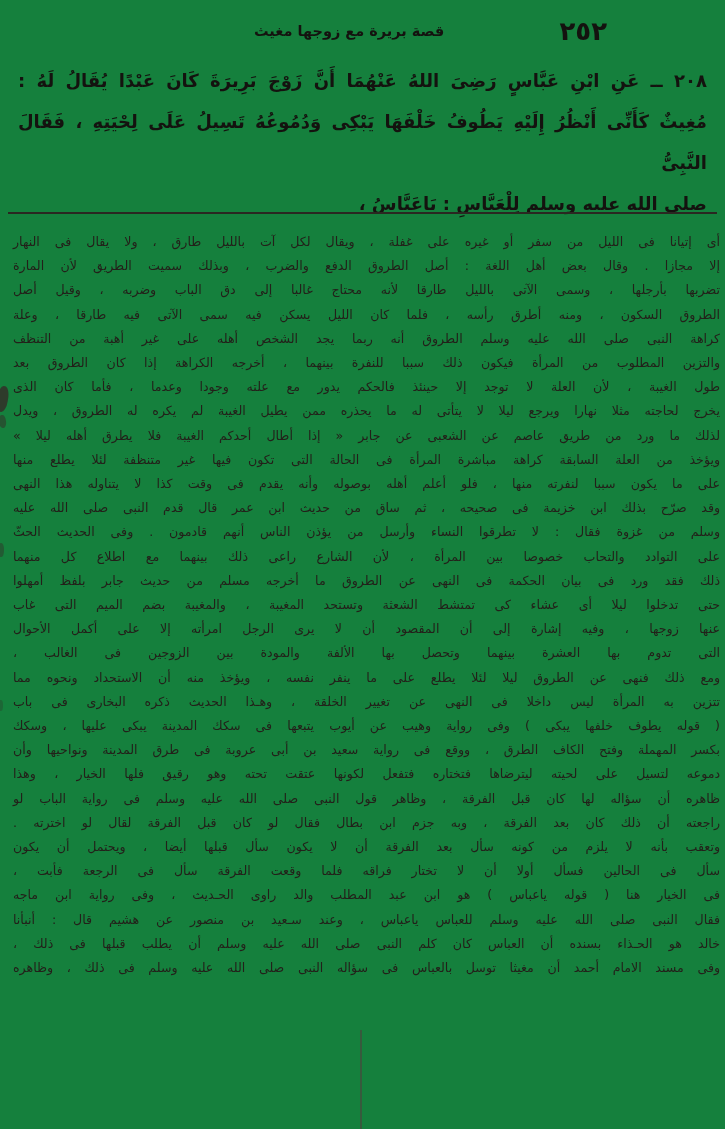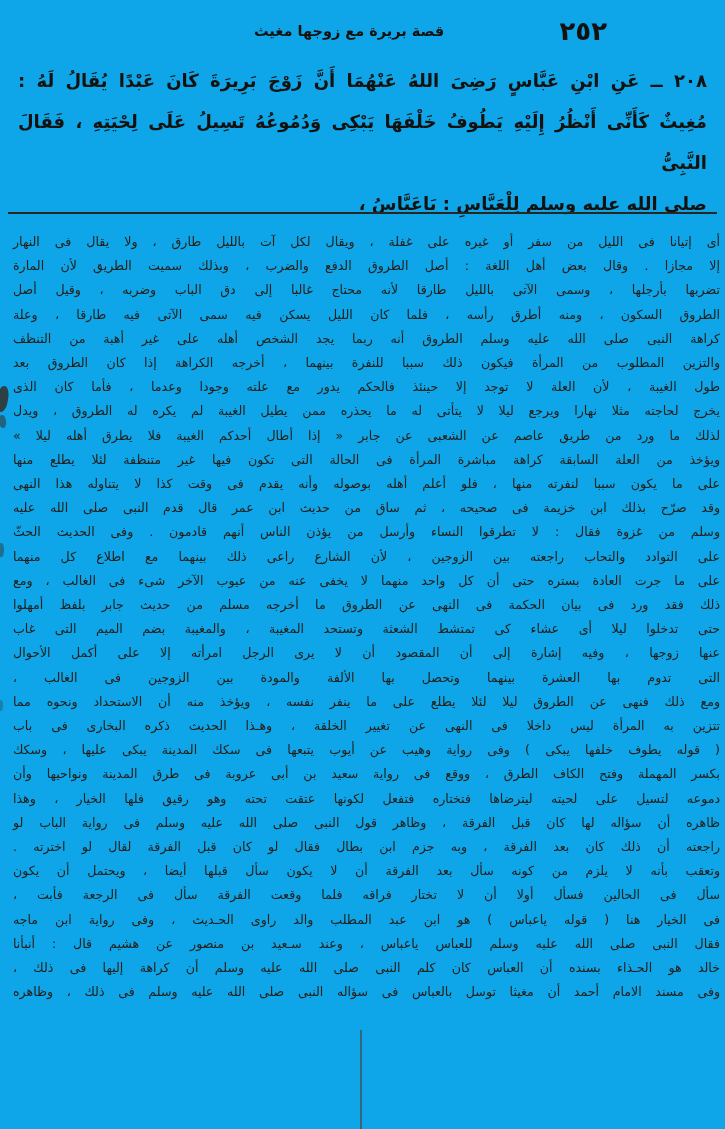--- a/index.html
+++ b/index.html
@@ -1,21 +1,21 @@
 <!DOCTYPE html>
 <html lang="ar" dir="rtl"><head>
 <meta charset="utf-8">
 <style>
   html, body { margin: 0; padding: 0; background: #e8e6e0; }
   .page {
     position: relative;
     width: 725px;
     height: 1129px;
     margin: 0 auto;
-    background: #0ea5e9;
+    background: #15803d;
     overflow: hidden;
     direction: rtl;
     font-family: "DejaVu Sans", sans-serif;
     color: #211e19;
   }
   
   .page-header { position: absolute; top: 14px; left: 0; right: 0; height: 36px; }
   .running-title {
     position: absolute; top: 9px; left: 50%; transform: translateX(-57%);
     font-size: 14.5px; font-weight: 700; color: #14120f; letter-spacing: .3px;
@@ -81,38 +81,37 @@
       <div class="commentary-line">الطروق السكون ، ومنه أطرق رأسه ، فلما كان الليل يسكن فيه سمى الآتى فيه طارقا ، وعلة</div>
       <div class="commentary-line">كراهة النبى صلى الله عليه وسلم الطروق أنه ربما يجد الشخص أهله على غير أهبة من التنظف</div>
       <div class="commentary-line">والتزين المطلوب من المرأة فيكون ذلك سببا للنفرة بينهما ، أخرجه الكراهة إذا كان الطروق بعد</div>
       <div class="commentary-line">طول الغيبة ، لأن العلة لا توجد إلا حينئذ فالحكم يدور مع علته وجودا وعدما ، فأما كان الذى</div>
       <div class="commentary-line">يخرج لحاجته مثلا نهارا ويرجع ليلا لا يتأتى له ما يحذره ممن يطيل الغيبة لم يكره له الطروق ، ويدل</div>
       <div class="commentary-line">لذلك ما ورد من طريق عاصم عن الشعبى عن جابر « إذا أطال أحدكم الغيبة فلا يطرق أهله ليلا »</div>
       <div class="commentary-line">ويؤخذ من العلة السابقة كراهة مباشرة المرأة فى الحالة التى تكون فيها غير متنظفة لئلا يطلع منها</div>
       <div class="commentary-line">على ما يكون سببا لنفرته منها ، فلو أعلم أهله بوصوله وأنه يقدم فى وقت كذا لا يتناوله هذا النهى</div>
       <div class="commentary-line">وقد صرّح بذلك ابن خزيمة فى صحيحه ، ثم ساق من حديث ابن عمر قال قدم النبى صلى الله عليه</div>
       <div class="commentary-line">وسلم من غزوة فقال : لا تطرقوا النساء وأرسل من يؤذن الناس أنهم قادمون . وفى الحديث الحثّ</div>
-      <div class="commentary-line">على التوادد والتحاب راجعته بين الزوجين ، لأن الشارع راعى ذلك بينهما مع اطلاع كل منهما</div>
-      <div class="commentary-line">على ما جرت العادة بستره حتى أن كل واحد منهما لا يخفى عنه من عيوب الآخر شىء فى الغالب ، ومع</div>
+      <div class="commentary-line">على التوادد والتحاب خصوصا بين المرأة ، لأن الشارع راعى ذلك بينهما مع اطلاع كل منهما</div>
       <div class="commentary-line">ذلك فقد ورد فى بيان الحكمة فى النهى عن الطروق ما أخرجه مسلم من حديث جابر بلفظ أمهلوا</div>
       <div class="commentary-line">حتى تدخلوا ليلا أى عشاء كى تمتشط الشعثة وتستحد المغيبة ، والمغيبة بضم الميم التى غاب</div>
       <div class="commentary-line">عنها زوجها ، وفيه إشارة إلى أن المقصود أن لا يرى الرجل امرأته إلا على أكمل الأحوال</div>
       <div class="commentary-line">التى تدوم بها العشرة بينهما وتحصل بها الألفة والمودة بين الزوجين فى الغالب ،</div>
       <div class="commentary-line">ومع ذلك فنهى عن الطروق ليلا لئلا يطلع على ما ينفر نفسه ، ويؤخذ منه أن الاستحداد ونحوه مما</div>
       <div class="commentary-line">تتزين به المرأة ليس داخلا فى النهى عن تغيير الخلقة ، وهـذا الحديث ذكره البخارى فى باب</div>
       <div class="commentary-line">( قوله يطوف خلفها يبكى ) وفى رواية وهيب عن أيوب يتبعها فى سكك المدينة يبكى عليها ، وسكك</div>
       <div class="commentary-line">بكسر المهملة وفتح الكاف الطرق ، ووقع فى رواية سعيد بن أبى عروبة فى طرق المدينة ونواحيها وأن</div>
       <div class="commentary-line">دموعه لتسيل على لحيته ليترضاها فتختاره فتفعل لكونها عتقت تحته وهو رقيق فلها الخيار ، وهذا</div>
       <div class="commentary-line">ظاهره أن سؤاله لها كان قبل الفرقة ، وظاهر قول النبى صلى الله عليه وسلم فى رواية الباب لو</div>
       <div class="commentary-line">راجعته أن ذلك كان بعد الفرقة ، وبه جزم ابن بطال فقال لو كان قبل الفرقة لقال لو اخترته .</div>
       <div class="commentary-line">وتعقب بأنه لا يلزم من كونه سأل بعد الفرقة أن لا يكون سأل قبلها أيضا ، ويحتمل أن يكون</div>
       <div class="commentary-line">سأل فى الحالين فسأل أولا أن لا تختار فراقه فلما وقعت الفرقة سأل فى الرجعة فأبت ،</div>
       <div class="commentary-line">فى الخيار هنا ( قوله ياعباس ) هو ابن عبد المطلب والد راوى الحـديث ، وفى رواية ابن ماجه</div>
       <div class="commentary-line">فقال النبى صلى الله عليه وسلم للعباس ياعباس ، وعند سـعيد بن منصور عن هشيم قال : أنبأنا</div>
-      <div class="commentary-line">خالد هو الحـذاء بسنده أن العباس كان كلم النبى صلى الله عليه وسلم أن كراهة إليها فى ذلك ،</div>
+      <div class="commentary-line">خالد هو الحـذاء بسنده أن العباس كان كلم النبى صلى الله عليه وسلم أن يطلب قبلها فى ذلك ،</div>
       <div class="commentary-line">وفى مسند الامام أحمد أن مغيثا توسل بالعباس فى سؤاله النبى صلى الله عليه وسلم فى ذلك ، وظاهره</div>
     </section>
 
   <div class="artifact a1"></div>
   <div class="artifact a2"></div>
   <div class="artifact a3"></div>
   <div class="artifact a4"></div>
   <div class="crease"></div>
 
 </div>

